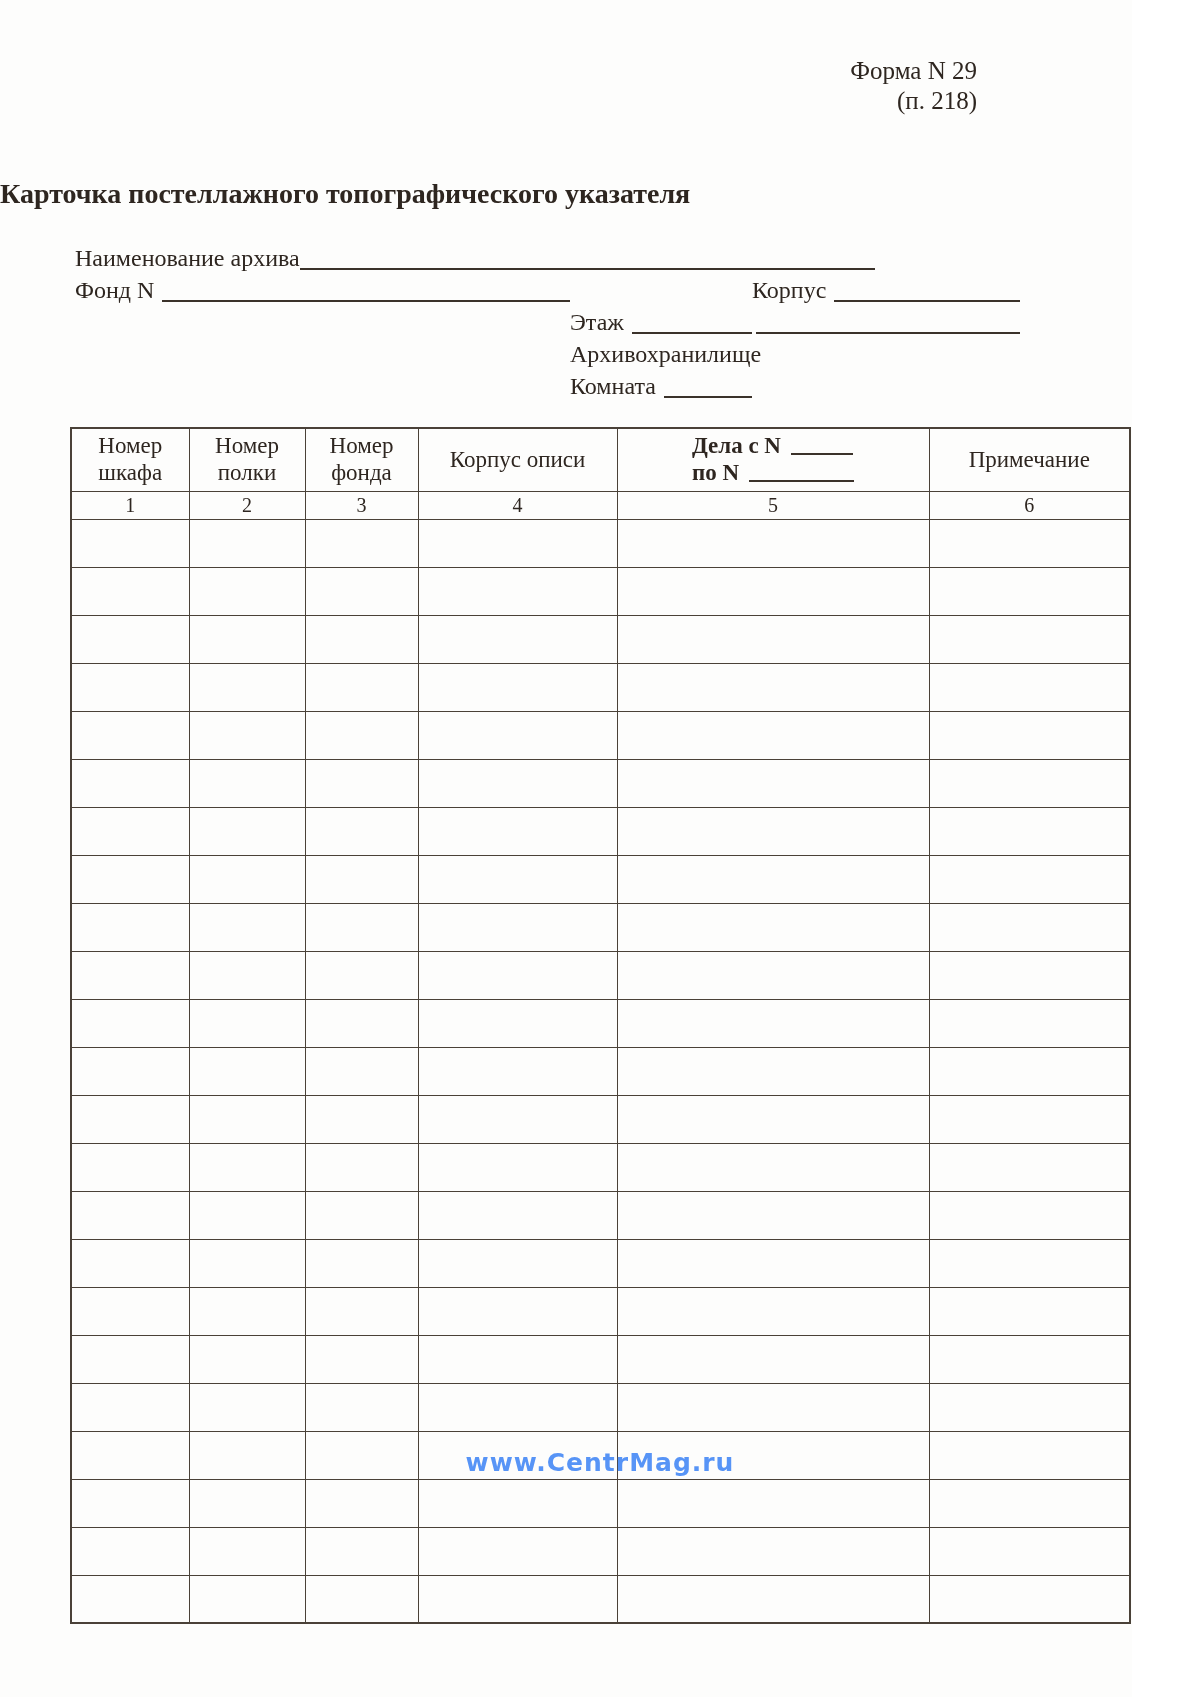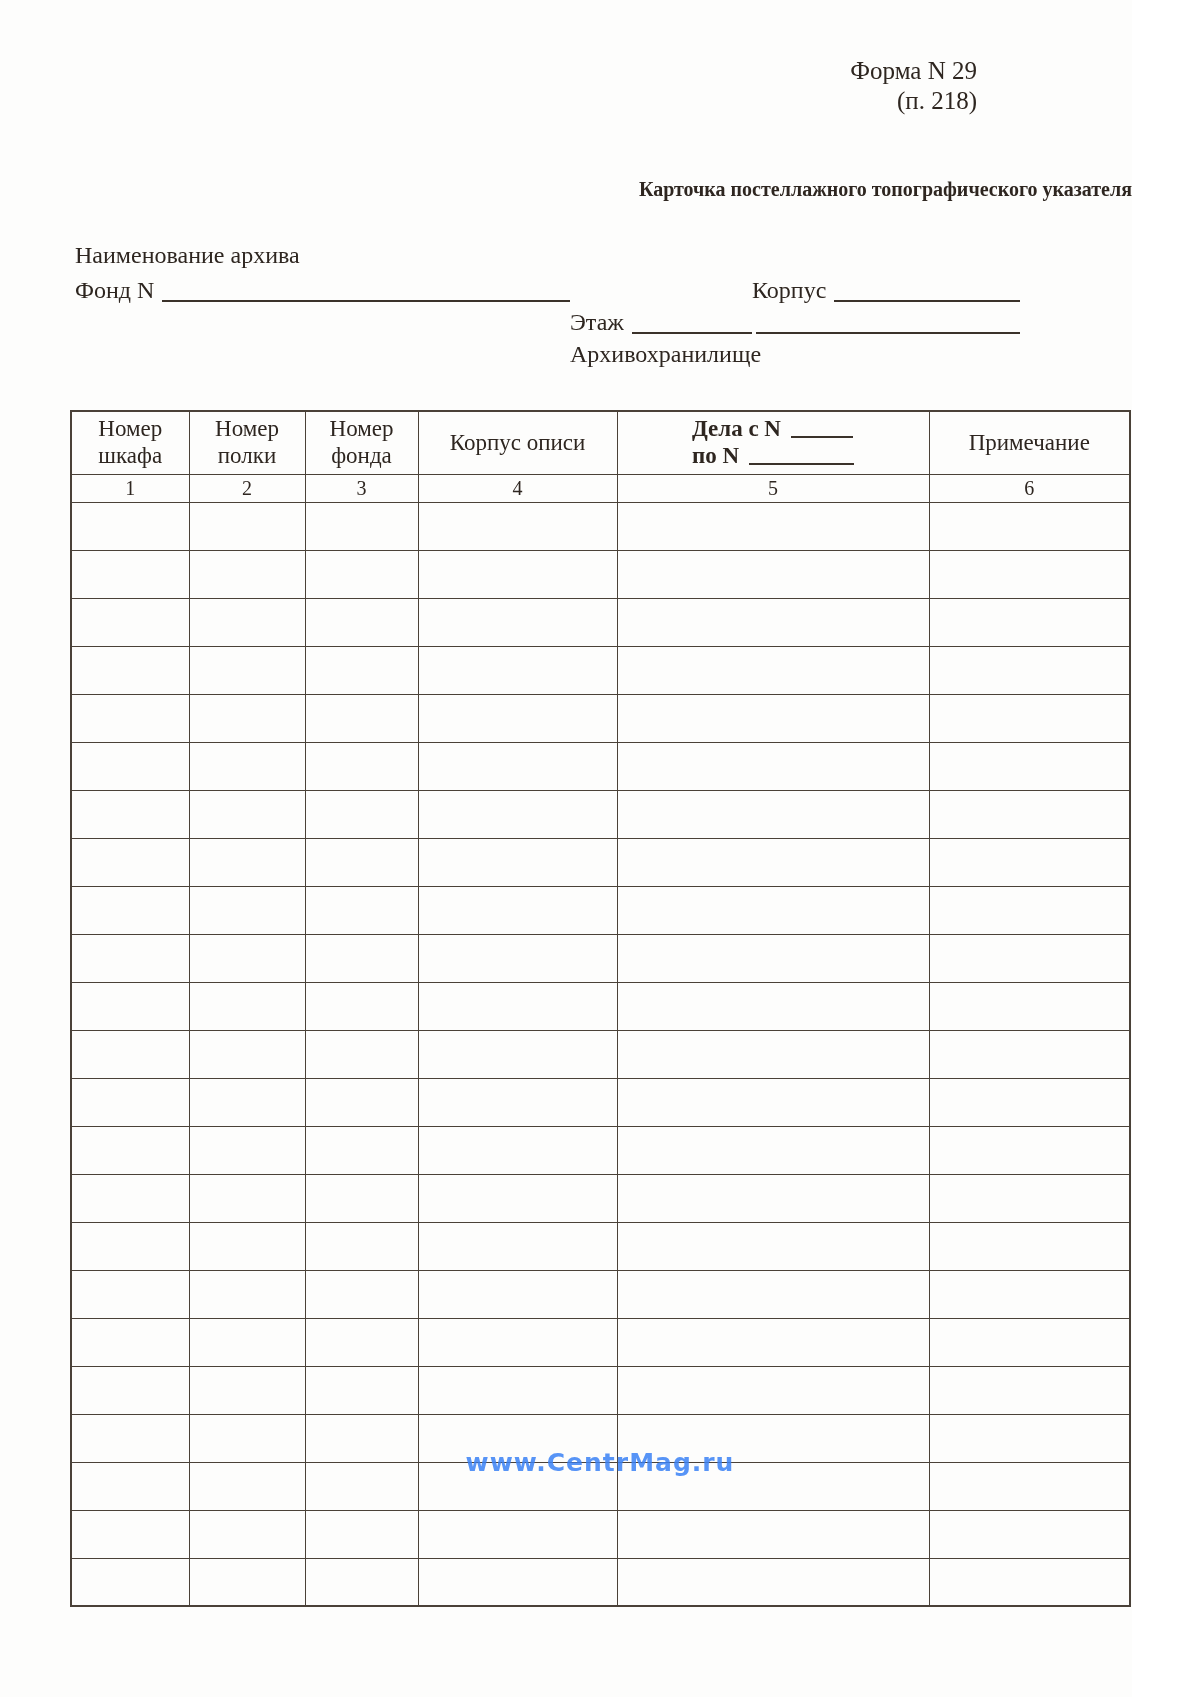--- a/index.html
+++ b/index.html
@@ -23,54 +23,54 @@
     font-size: 25px;
     line-height: 30px;
   }
 
   
   .title {
     position: absolute;
     top: 178px;
     left: 0;
     width: 100%;
-    text-align: right;
-    font-size: 20px;
+    text-align: left;
+    font-size: 28px;
     font-weight: bold;
   }
 
   
   .fields {
     position: absolute;
     top: 242px;
     left: 75px;
     width: 1050px;
     font-size: 24px;
   }
-  .field-row { display: flex; align-items: baseline; height: 32px; flex-direction: column; }
+  .field-row { display: flex; align-items: baseline; height: 32px; }
   .fields-grid {
     display: grid;
     grid-template-columns: 495px 182px 268px;
   }
   .cell { display: flex; align-items: baseline; height: 32px; }
   .label { white-space: nowrap; }
   .label.pad-right { padding-right: 8px; }
   .blank {
     flex: 1 1 auto;
     height: 24px;
     border-bottom: 2px solid #3b322a;
     transform: translateY(4px);
   }
   .row1 { width: 800px; }
   .blank-indent { margin-left: 4px; }
 
   
   .grid-table {
     position: absolute;
-    top: 410px;
+    top: 427px;
     left: 70px;
     border-collapse: collapse;
     table-layout: fixed;
     width: 1059px;
   }
   .grid-table col.c1 { width: 118px; }
   .grid-table col.c2 { width: 116px; }
   .grid-table col.c3 { width: 113px; }
   .grid-table col.c4 { width: 199px; }
   .grid-table col.c5 { width: 312px; }
@@ -162,20 +162,24 @@
         <span class="blank blank-indent"></span>
       </div>
       <div class="cell"></div>
       <div class="cell">
         <span class="label pad-right">Архивохранилище</span>
         <span class="blank"></span>
       </div>
 
       <div class="cell"></div>
       <div class="cell"></div>
+      <div class="cell">
+        <span class="label pad-right">Комната</span>
+        <span class="blank"></span>
+      </div>
     </div>
   </div>
 
   <table class="grid-table">
     <colgroup>
       <col class="c1">
         <col class="c2">
         <col class="c3">
         <col class="c4">
         <col class="c5">

